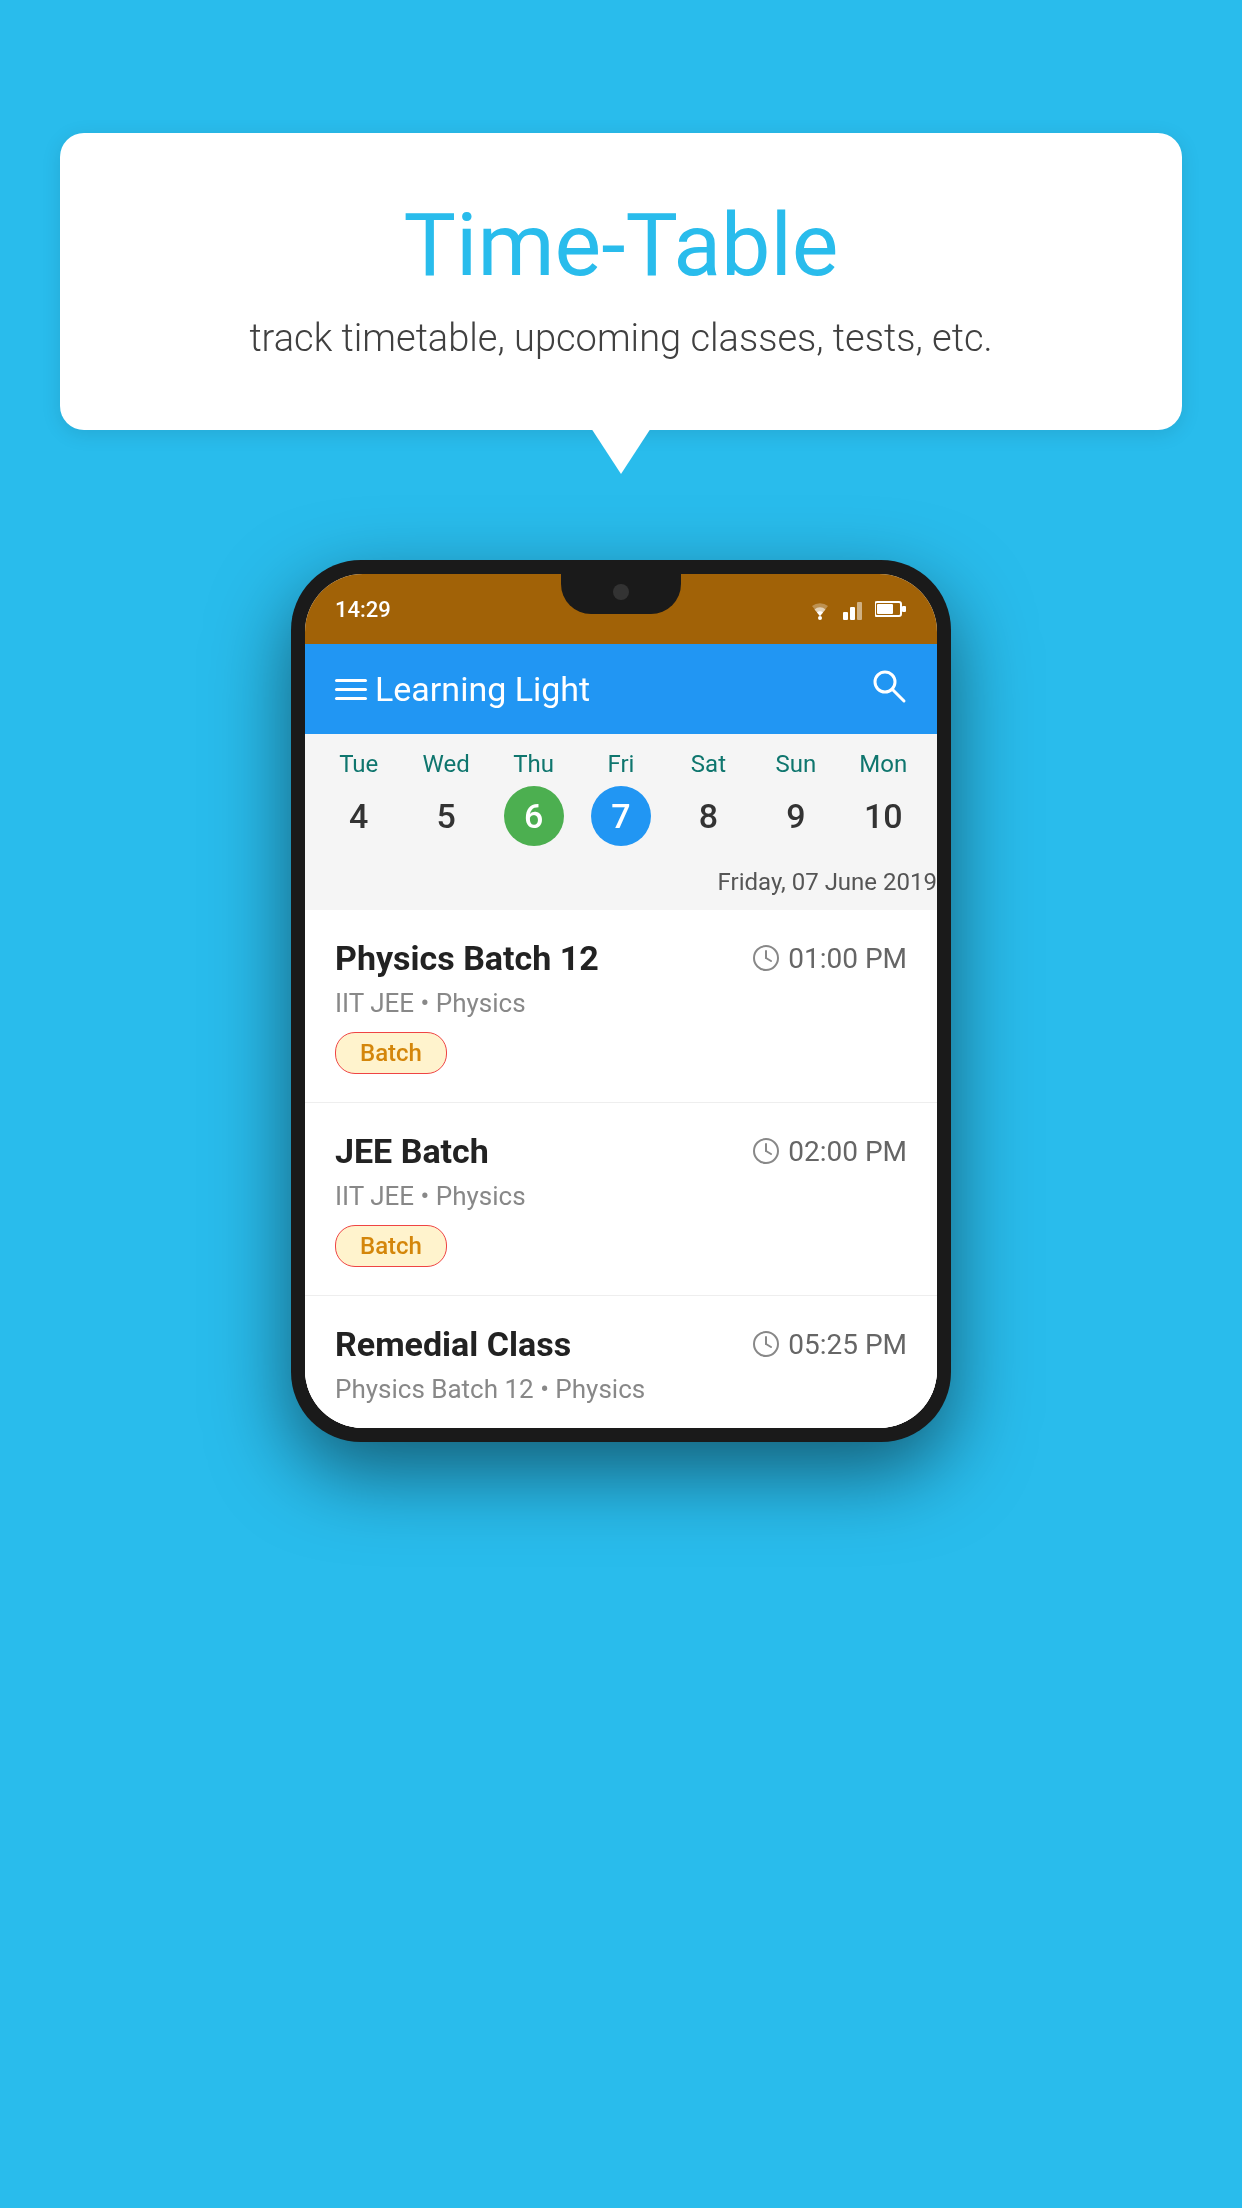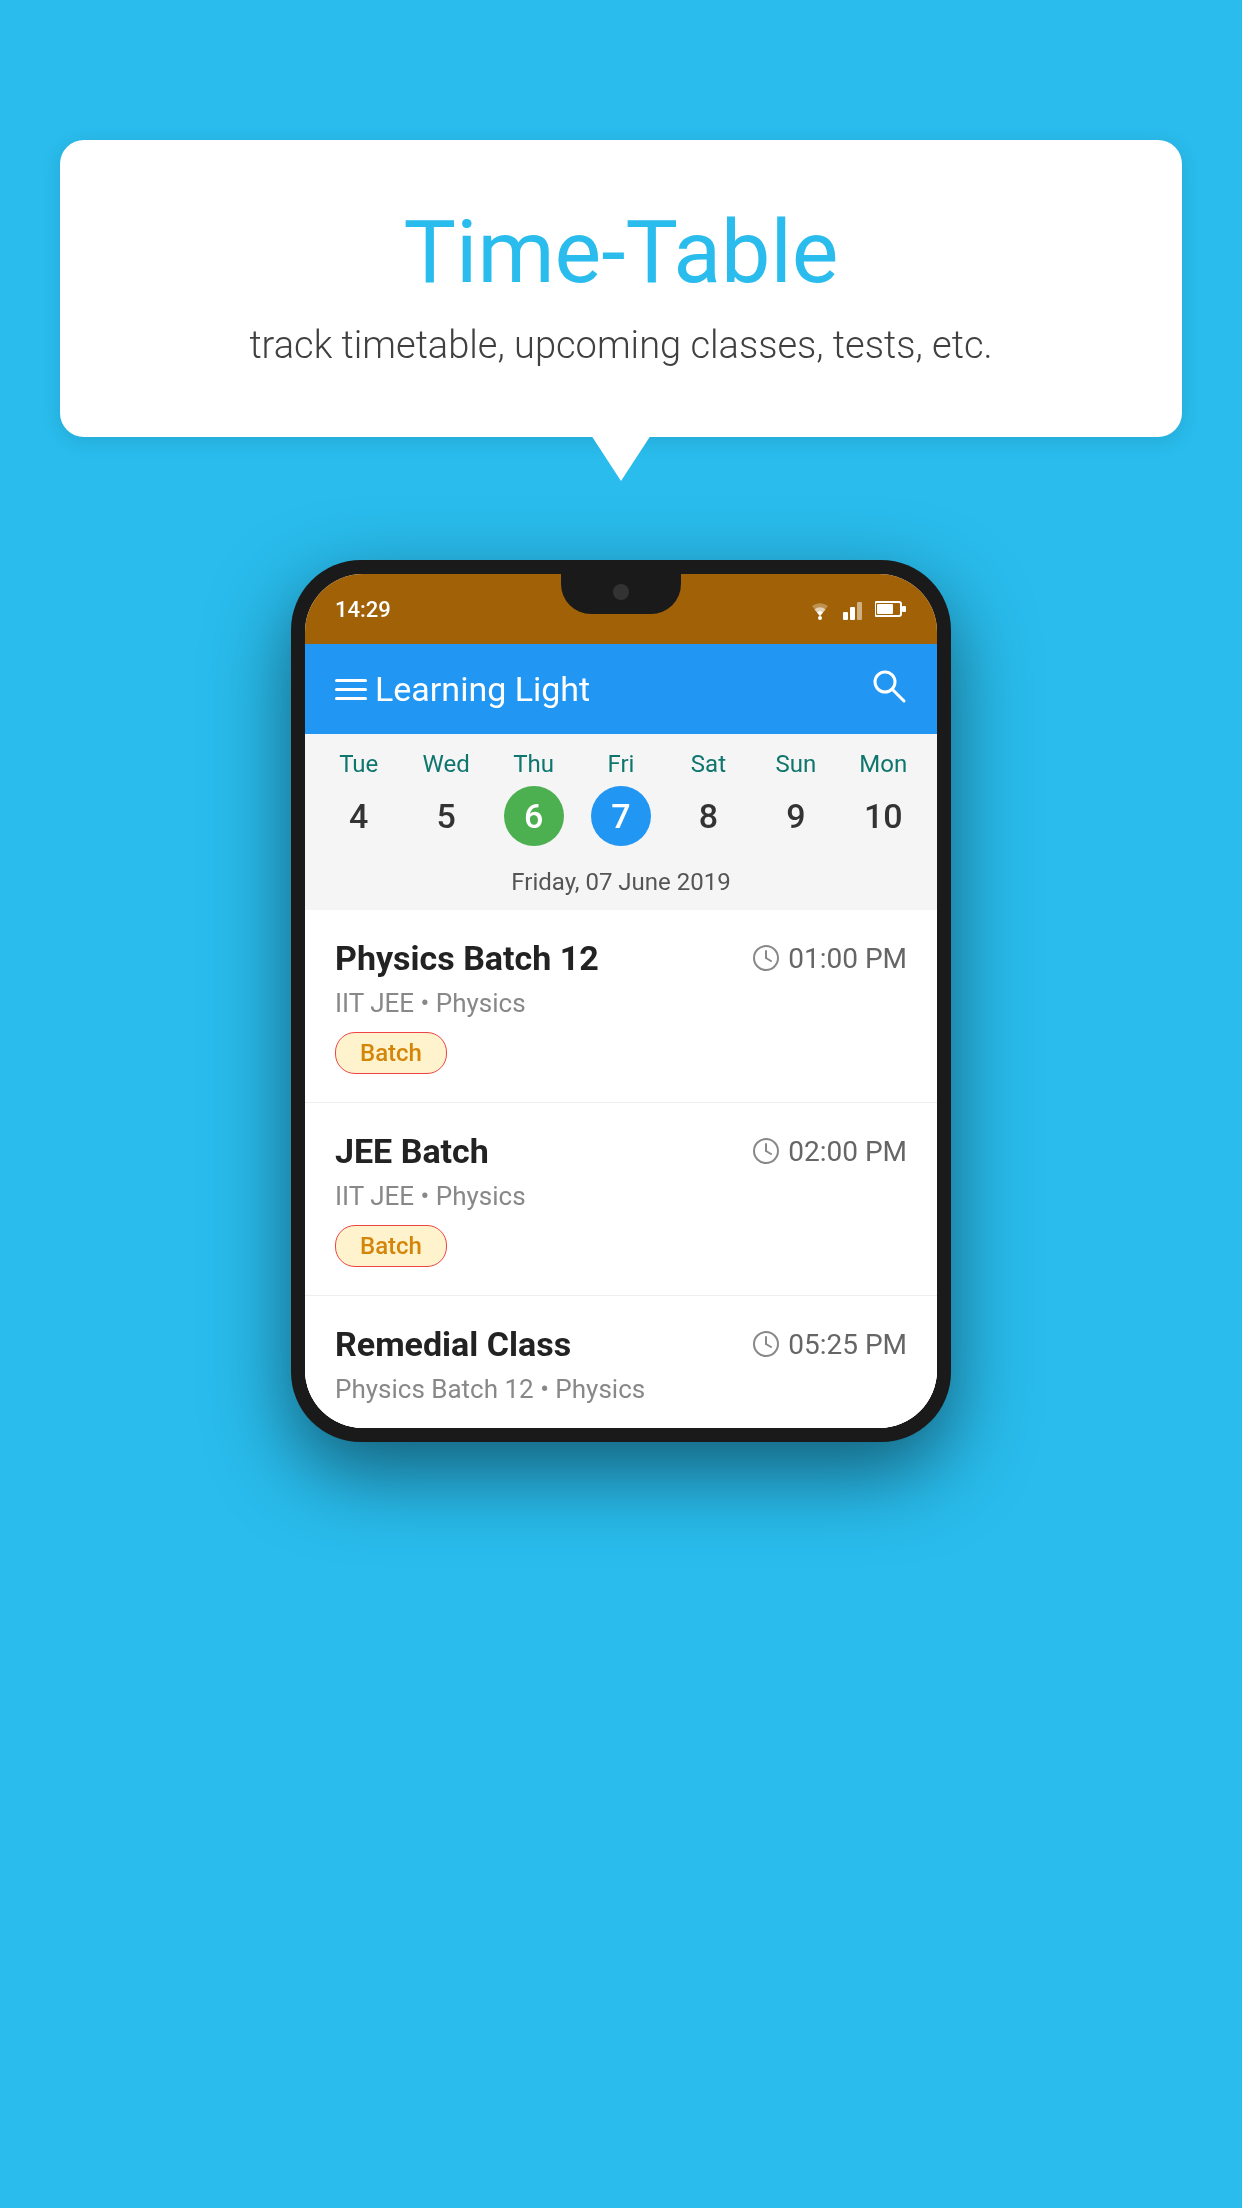--- a/index.html
+++ b/index.html
@@ -10,21 +10,21 @@
       height: 2208px;
       background-color: #29BCEC;
       font-family: 'Roboto', Arial, sans-serif;
       overflow: hidden;
       position: relative;
     }
 
     
     .speech-bubble-container {
       position: absolute;
-      top: 140px;
+      top: 133px;
       left: 60px;
       right: 60px;
       display: flex;
       flex-direction: column;
       align-items: center;
     }
 
     .speech-bubble {
       background: white;
       border-radius: 24px;
@@ -221,21 +221,21 @@
     .date-num.selected {
       background: #2196F3;
       color: white;
       border-radius: 50%;
       width: 60px;
       height: 60px;
       margin: 0 auto;
     }
 
     .selected-date-label {
-      text-align: center;
+      text-align: right;
       font-size: 24px;
       color: #555;
       padding: 8px 0 14px;
       background: #f5f5f5;
     }
 
     
     .schedule-list {
       background: white;
     }

